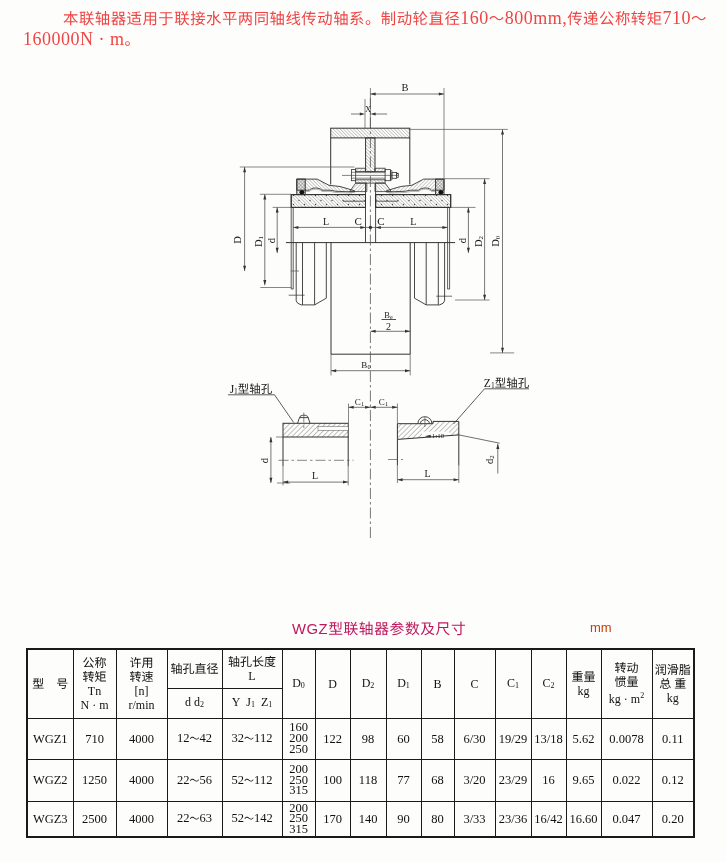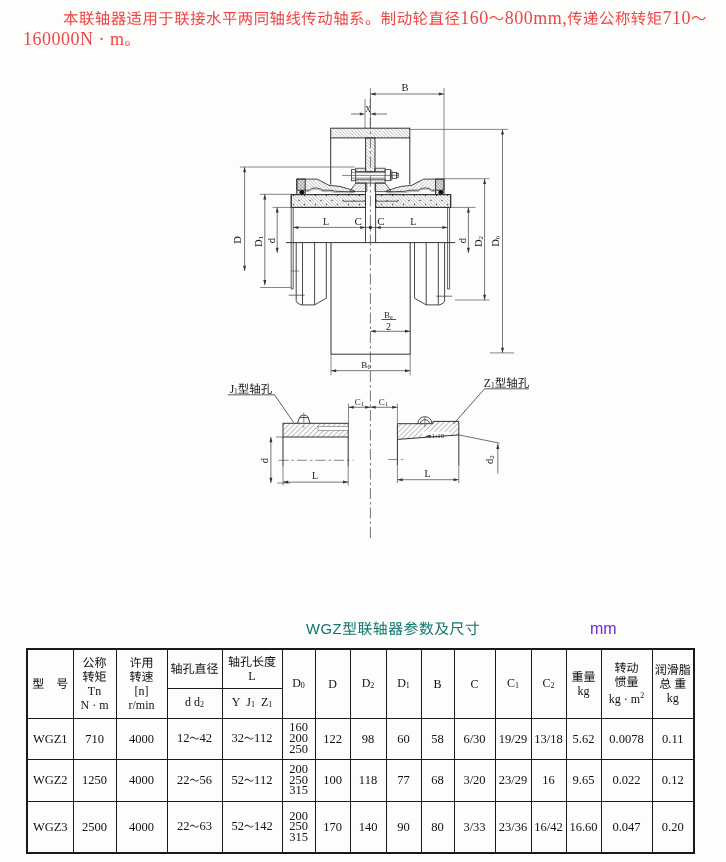--- a/index.html
+++ b/index.html
@@ -1,20 +1,20 @@
 <!DOCTYPE html>
 <html lang="zh-CN"><head>
 <meta charset="utf-8">
 <style>
   html,body{margin:0;padding:0;}
   body{width:726px;height:862px;background:#fdfdfc;font-family:"Liberation Serif",serif;color:#151515;position:relative;overflow:hidden;}
   .para{position:absolute;left:23px;top:7.5px;width:690px;font-size:15.4px;letter-spacing:0.5px;line-height:21px;text-indent:40px;color:#ef4444;}
   .lat{font-size:18px;}
-  .title{position:absolute;left:306px;top:616.5px;font-family:"Liberation Sans",sans-serif;font-size:14.8px;font-weight:500;color:#0f766e;letter-spacing:0.55px;}
-  .mm{position:absolute;left:590px;top:620px;font-family:"Liberation Sans",sans-serif;font-size:16px;color:#6d28d9;}
+  .title{position:absolute;left:292px;top:616.5px;font-family:"Liberation Sans",sans-serif;font-size:14.8px;font-weight:500;color:#be185d;letter-spacing:0.55px;}
+  .mm{position:absolute;left:590px;top:620px;font-family:"Liberation Sans",sans-serif;font-size:13px;color:#c2410c;}
   table{border-collapse:collapse;table-layout:fixed;position:absolute;left:26px;top:648px;width:668px;}
   td{border:1px solid #1a1a1a;text-align:center;vertical-align:middle;padding:0;font-size:12.5px;line-height:14px;color:#111;}
   .h{font-size:12px;}
   .tl{font-size:10px;}
   sub{font-size:8px;vertical-align:baseline;position:relative;top:1px;}
   sup{font-size:8px;}
 </style>
 </head>
 <body>
 <div class="para">本联轴器适用于联接水平两同轴线传动轴系。制动轮直径<span class="lat">160</span>～<span class="lat">800mm,</span>传递公称转矩<span class="lat">710</span>～<br><span class="lat">160000N&nbsp;·&nbsp;m</span>。</div>
@@ -317,21 +317,21 @@
         <td>118</td>
         <td>77</td>
         <td>68</td>
         <td>3/20</td>
         <td>23/29</td>
         <td>16</td>
         <td>9.65</td>
         <td>0.022</td>
         <td>0.12</td>
  </tr>
- <tr style="height:52px">
+ <tr style="height:36px">
   <td>WGZ3</td>
         <td>2500</td>
         <td>4000</td>
         <td>22<span class="tl">～</span>63</td>
         <td>52<span class="tl">～</span>142</td>
   <td style="line-height:10.8px">200<br>250<br>315</td>
   <td>170</td>
         <td>140</td>
         <td>90</td>
         <td>80</td>

